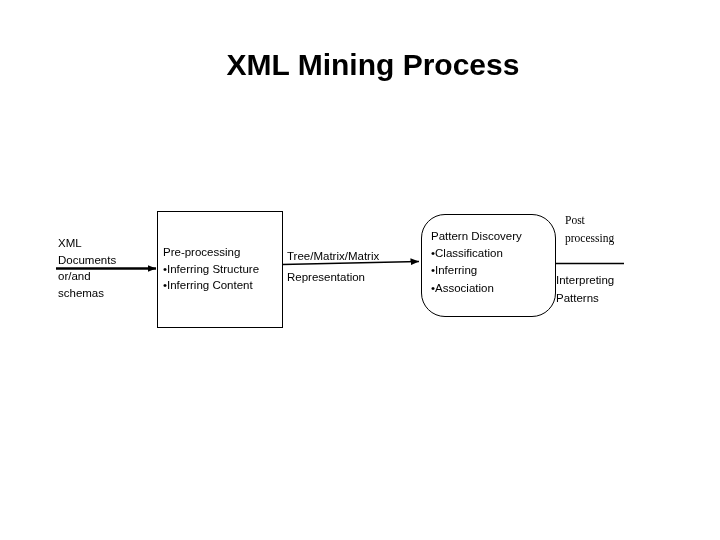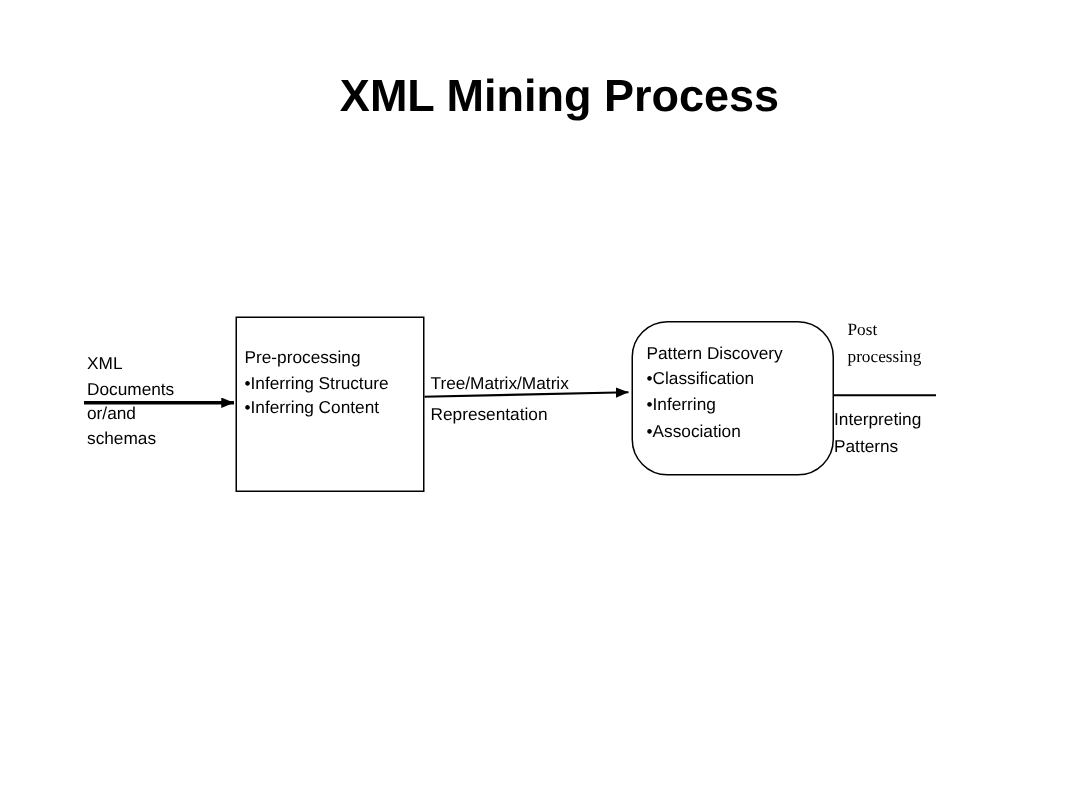--- a/index.html
+++ b/index.html
@@ -55,21 +55,21 @@
     box-sizing: border-box;
     font-size: 11.5px;
     line-height: 16.5px;
     white-space: nowrap;
   }
   .box-preprocessing {
     left: 157px;
     top: 211px;
     width: 126px;
     height: 117px;
-    padding: 19px 1px 0 5px;
+    padding: 32px 1px 0 5px;
   }
   .box-pattern {
     left: 421px;
     top: 214px;
     width: 135px;
     height: 103px;
     padding: 13px 1px 0 9px;
     line-height: 17.2px;
     border-radius: 24px;
   }

